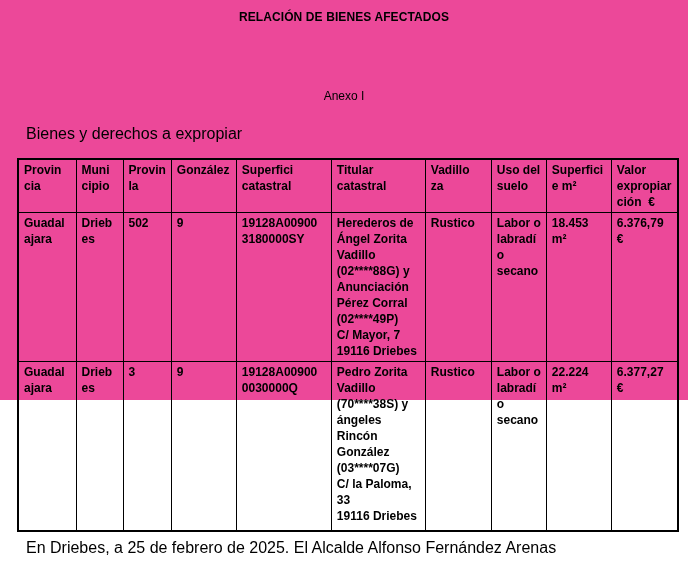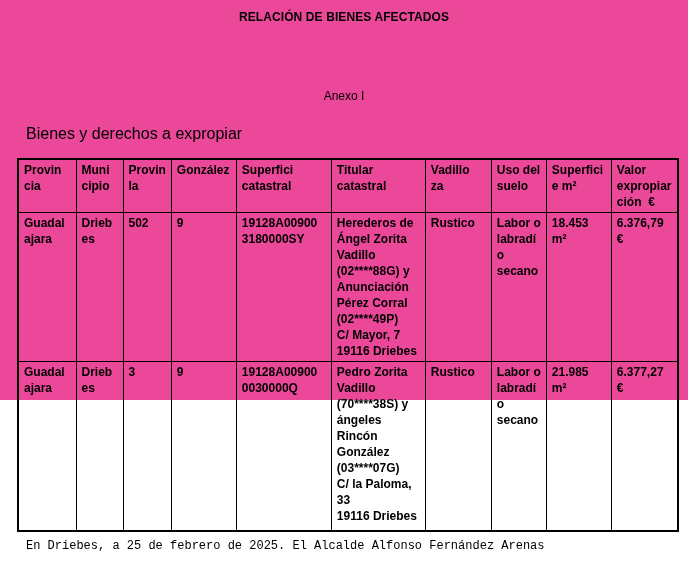--- a/index.html
+++ b/index.html
@@ -61,22 +61,21 @@
     white-space: pre;
     overflow: hidden;
   }
   .doc-table tr.row-1 td { height: 144px; }
   .doc-table tr.row-2 td { height: 169px; }
   .doc-table thead th { height: 50px; }
   .closing-line {
     position: absolute;
     top: 539px;
     left: 26px;
-    font-size: 12px;
-    font-family: Liberation Mono, monospace;
+    font-size: 16px;
   }
 </style>
 </head>
 <body>
 
 <div class="page">
 
   <div class="doc-title">RELACIÓN DE BIENES AFECTADOS</div>
 
   <div class="annex-heading">Anexo I</div>
@@ -166,21 +165,21 @@
 González
 (03****07G)
 C/ la Paloma,
 33
 19116 Driebes</td>
         <td>Rustico</td>
         <td>Labor o
 labradí
 o
 secano</td>
-        <td>21.985
+        <td>22.224
 m²</td>
         <td>6.377,27
 €</td>
       </tr>
     </tbody>
   </table>
 
   <div class="closing-line">En Driebes, a 25 de febrero de 2025. El Alcalde Alfonso Fernández Arenas</div>
 
 </div>

